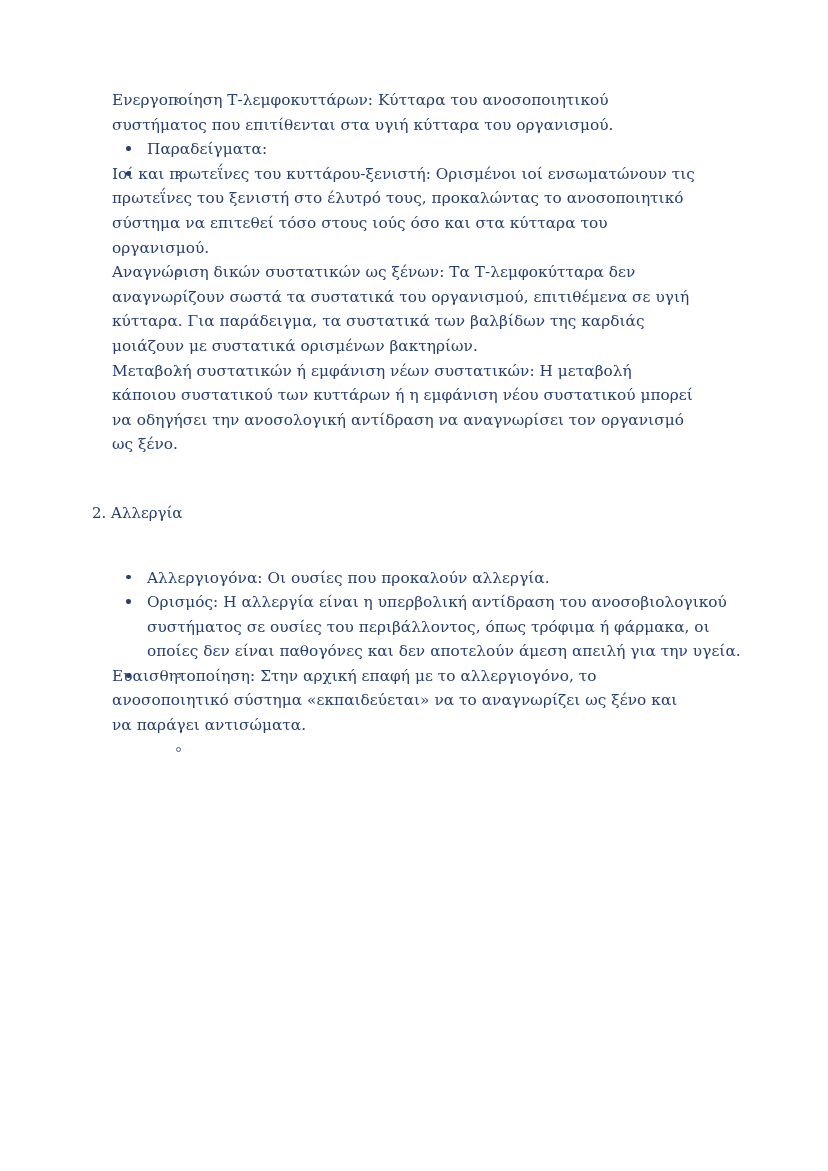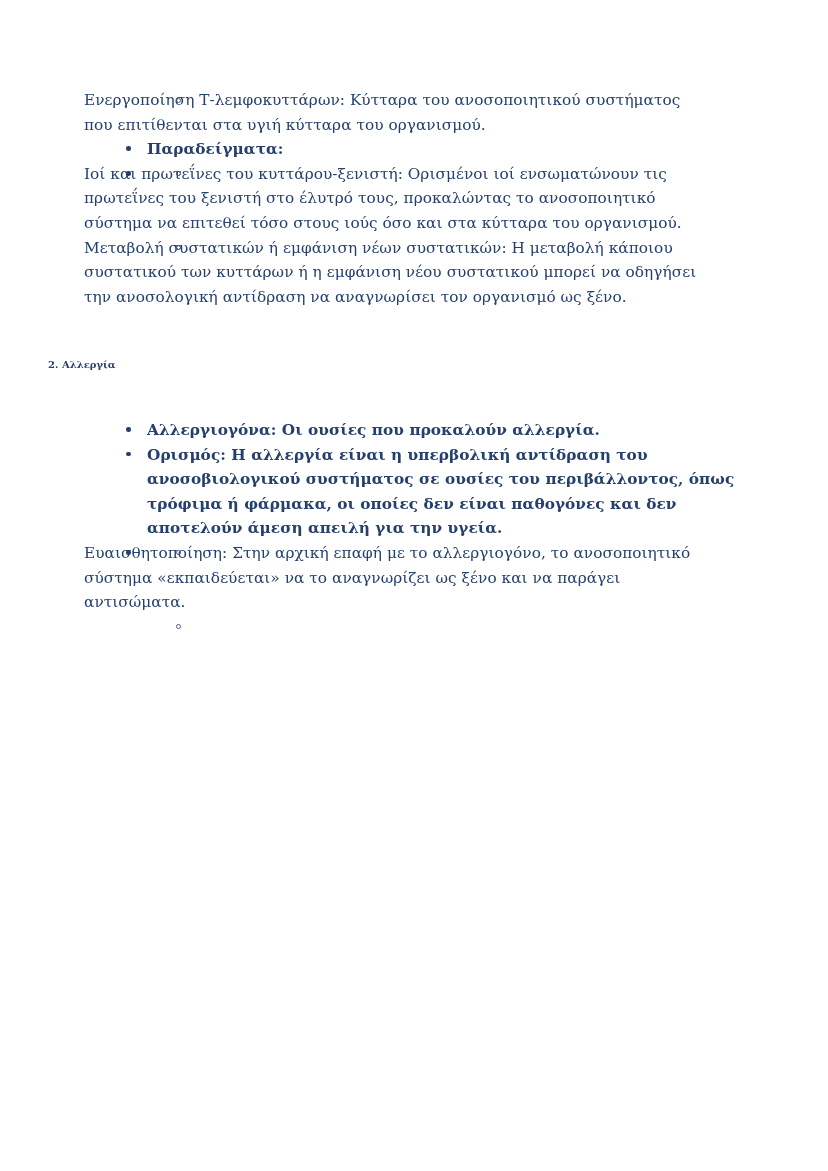--- a/index.html
+++ b/index.html
@@ -56,21 +56,20 @@
     letter-spacing: 0.05px;
     margin: 0;
     padding: 0;
   }
 
   
   li.l1 > .row {
     position: relative;
     padding-left: 147px;
     padding-right: 64px;
-    font-weight: bold;
   }
 
   li.l1 > .row > .marker {
     position: absolute;
     left: 126px;
     top: 0;
     width: 14px;
     line-height: 24.6px;
     font-size: 12px;
     text-align: left;
@@ -84,21 +83,21 @@
     border-radius: 50%;
     background: #26406e;
     vertical-align: middle;
     position: relative;
     top: -1px;
   }
 
   
   li.l2 > .row {
     position: relative;
-    padding-left: 84px;
+    padding-left: 112px;
     padding-right: 128px;
   }
 
   li.l2 > .row > .marker {
     position: absolute;
     left: 176px;
     top: 0;
     width: 14px;
     line-height: 24.6px;
     text-align: left;
@@ -118,26 +117,26 @@
     box-sizing: border-box;
   }
 
   .row .text {
     display: block;
   }
 
   
 
   .section-heading {
-    font-size: 10px;
-    line-height: 24.6px;
-    padding-left: 48px;
+    font-size: 15px;
+    line-height: 24.6px;
+    padding-left: 92px;
     padding-right: 104px;
     margin: 0;
-    font-weight: bold;
+    font-weight: normal;
   }
 
   .gap-before-heading { height: 44px; }
   .gap-after-heading  { height: 40px; }
 </style>
 </head>
 <body>
 
 <div class="page">
   <div class="content">
@@ -172,20 +171,21 @@
         <ul class="level2">
           <li class="l2">
             <div class="row">
               <span class="marker"></span>
               <span class="text">Ιοί και πρωτεΐνες του κυττάρου-ξενιστή: Ορισμένοι ιοί ενσωματώνουν τις πρωτεΐνες του ξενιστή στο έλυτρό τους, προκαλώντας το ανοσοποιητικό σύστημα να επιτεθεί τόσο στους ιούς όσο και στα κύτταρα του οργανισμού.</span>
             </div>
           </li>
           <li class="l2">
             <div class="row">
               <span class="marker"></span>
+              <span class="text">Αναγνώριση δικών συστατικών ως ξένων: Τα Τ-λεμφοκύτταρα δεν αναγνωρίζουν σωστά τα συστατικά του οργανισμού, επιτιθέμενα σε υγιή κύτταρα. Για παράδειγμα, τα συστατικά των βαλβίδων της καρδιάς μοιάζουν με συστατικά ορισμένων βακτηρίων.</span>
             </div>
           </li>
           <li class="l2">
             <div class="row">
               <span class="marker"></span>
               <span class="text">Μεταβολή συστατικών ή εμφάνιση νέων συστατικών: Η μεταβολή κάποιου συστατικού των κυττάρων ή η εμφάνιση νέου συστατικού μπορεί να οδηγήσει την ανοσολογική αντίδραση να αναγνωρίσει τον οργανισμό ως ξένο.</span>
             </div>
           </li>
         </ul>
       </ul>

